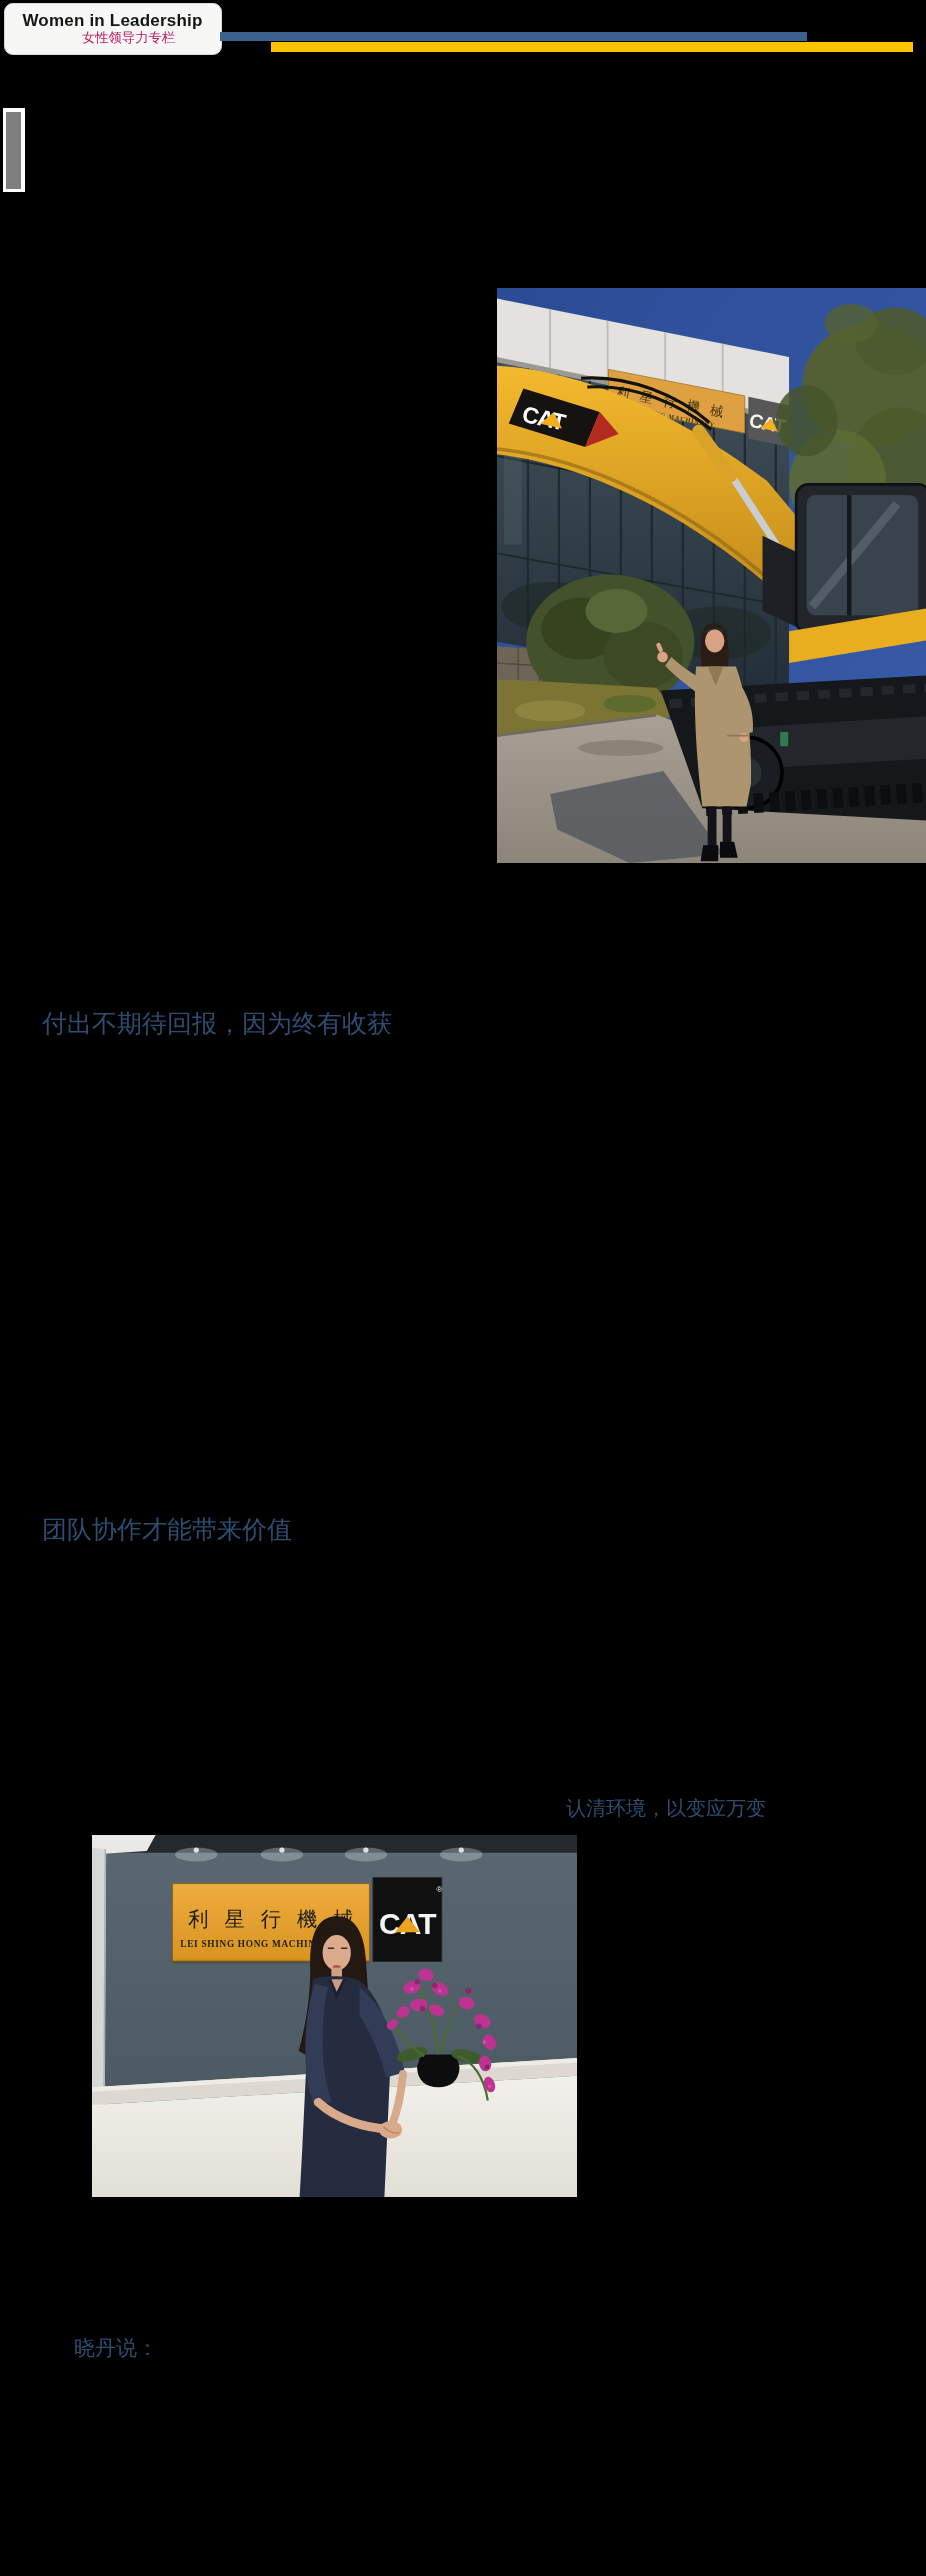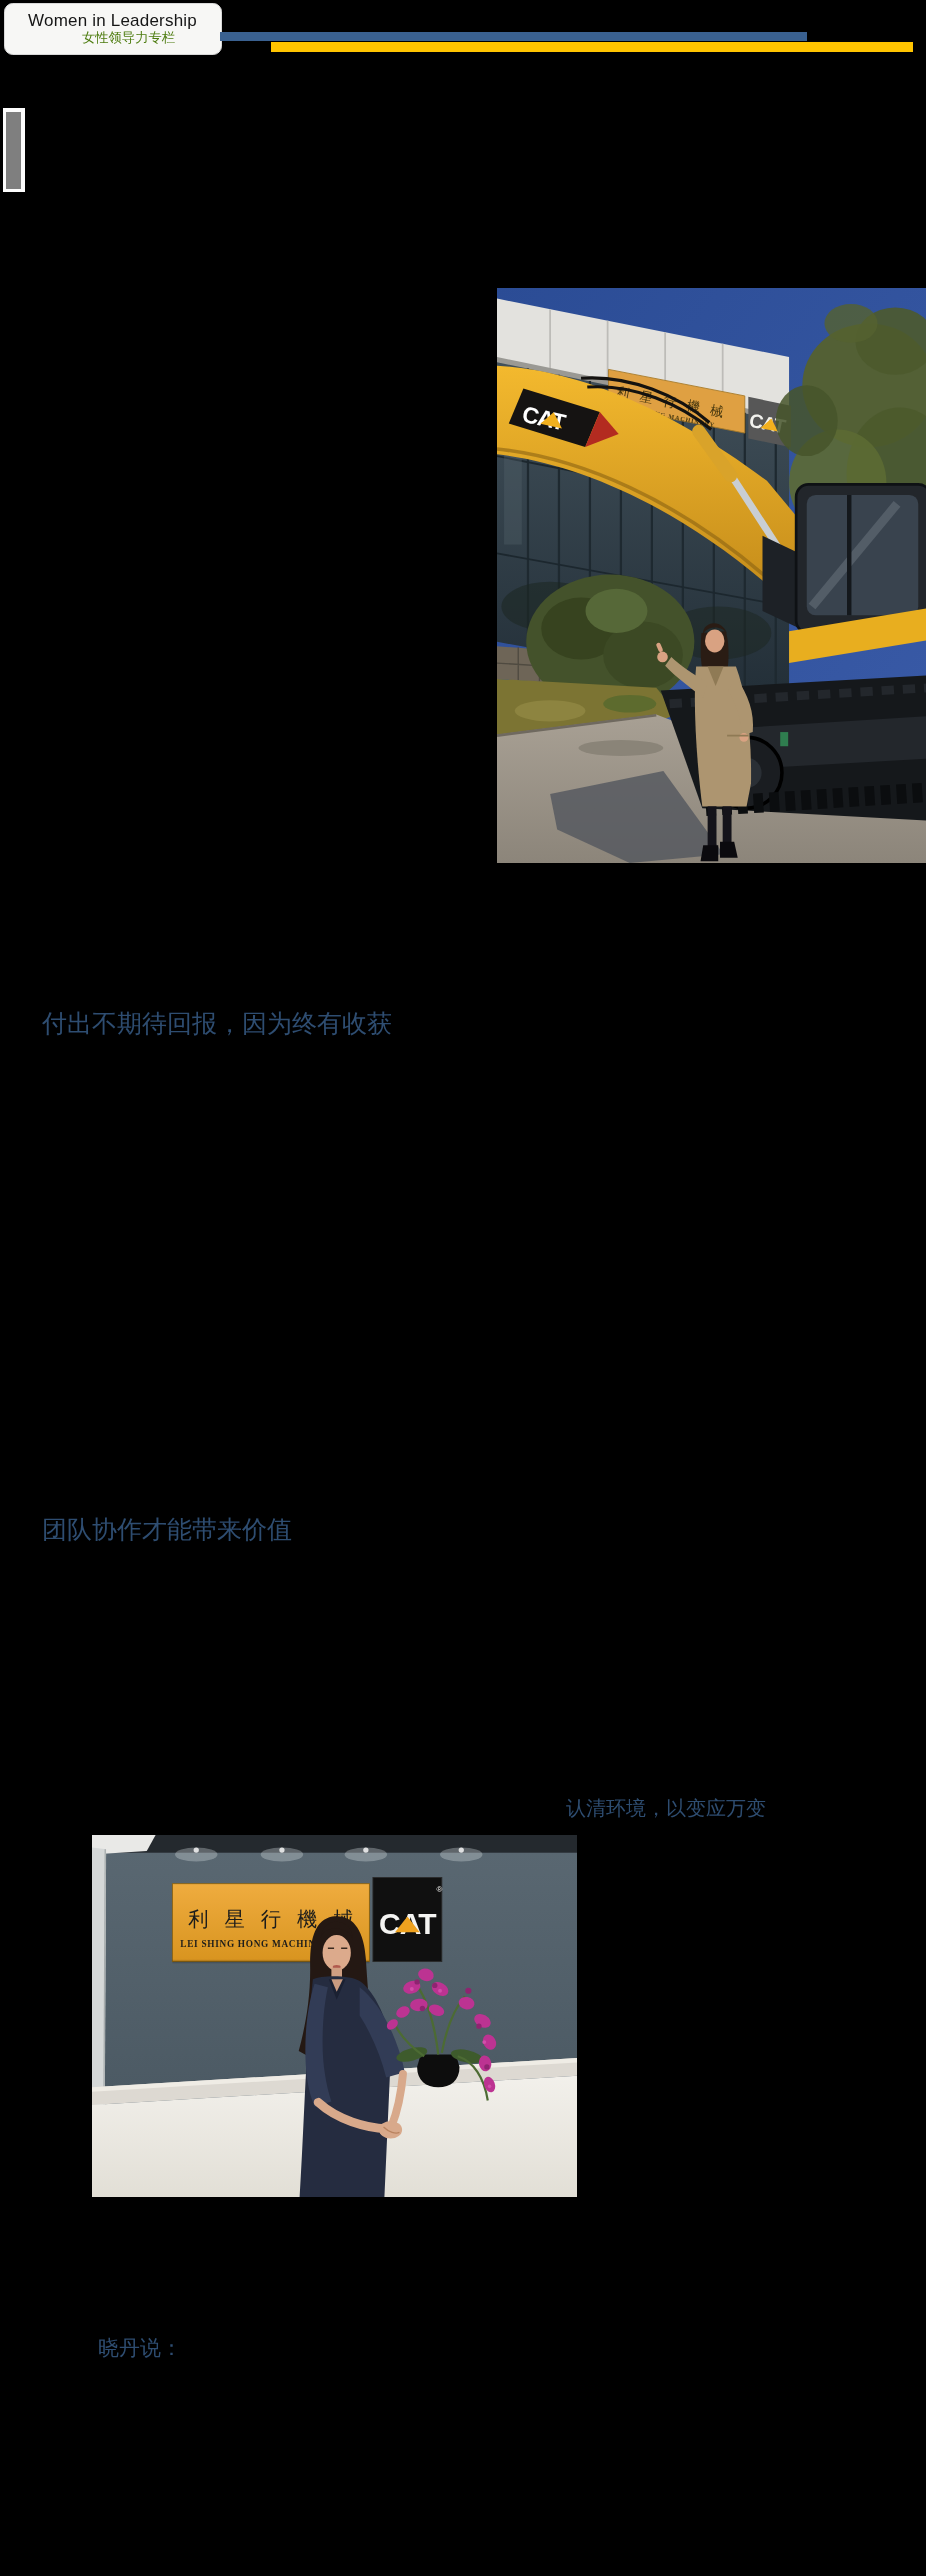--- a/index.html
+++ b/index.html
@@ -3,22 +3,22 @@
 <meta charset="utf-8">
 <style>
   html,body{margin:0;padding:0;background:#000;}
   .page{position:relative;width:926px;height:2576px;background:#000;overflow:hidden;
         font-family:"Liberation Sans",sans-serif;}
 
   
   .badge{position:absolute;left:3.5px;top:2.7px;width:216px;height:50px;background:#F7F7F5;
          border:0.9px solid #D8D8D8;border-radius:8.8px;display:flex;flex-direction:column;
          align-items:center;justify-content:center;box-shadow:0 0.9px 2.7px rgba(0,0,0,.5);}
-  .badge-title{font-size:17px;font-weight:normal;color:#161616;line-height:1.15;letter-spacing:0.2px;}
-  .badge-sub{font-family:"Liberation Serif","DejaVu Serif",serif;font-size:13.3px;color:#4d7c0f;line-height:1.2;margin-left:32px;}
+  .badge-title{font-size:17px;font-weight:bold;color:#161616;line-height:1.15;letter-spacing:0.2px;}
+  .badge-sub{font-family:"Liberation Serif","DejaVu Serif",serif;font-size:13.3px;color:#be185d;line-height:1.2;margin-left:32px;}
 
   
   .bar{position:absolute;}
   .bar-blue{left:220px;top:32px;width:587px;height:8.8px;background:#3A6190;}
   .bar-yellow{left:271px;top:42px;width:642px;height:9.7px;background:#FFC400;}
 
   
   .side-tab{position:absolute;left:2.7px;top:108px;width:22px;height:84px;background:#FDFDFD;
             box-sizing:border-box;padding:3.5px;}
   .side-tab-fill{width:100%;height:100%;background:#7F7F7F;}
@@ -28,21 +28,21 @@
   .photo svg{display:block;width:100%;height:100%;}
   .photo-1{left:457px;top:274px;width:431px;height:575px;}
   .photo-2{left:52px;top:1821px;width:485px;height:362px;}
 
   
   .heading{position:absolute;margin:0;font-family:"Liberation Serif","DejaVu Serif",serif;
            font-weight:normal;color:#2E4D71;white-space:nowrap;}
   .heading-1{left:42px;top:1007px;font-size:25px;}
   .heading-2{left:42px;top:1513px;font-size:25px;}
   .heading-3{left:566px;top:1795px;font-size:20px;}
-  .heading-4{left:62px;top:2334px;font-size:21px;padding-left:36px;}
+  .heading-4{left:38px;top:2334px;font-size:21px;padding-left:36px;}
 </style>
 </head>
 <body>
 
 <div class="page">
 
   <div class="badge">
     <span class="badge-title">Women in Leadership</span>
     <span class="badge-sub">女性领导力专栏</span>
   </div>

